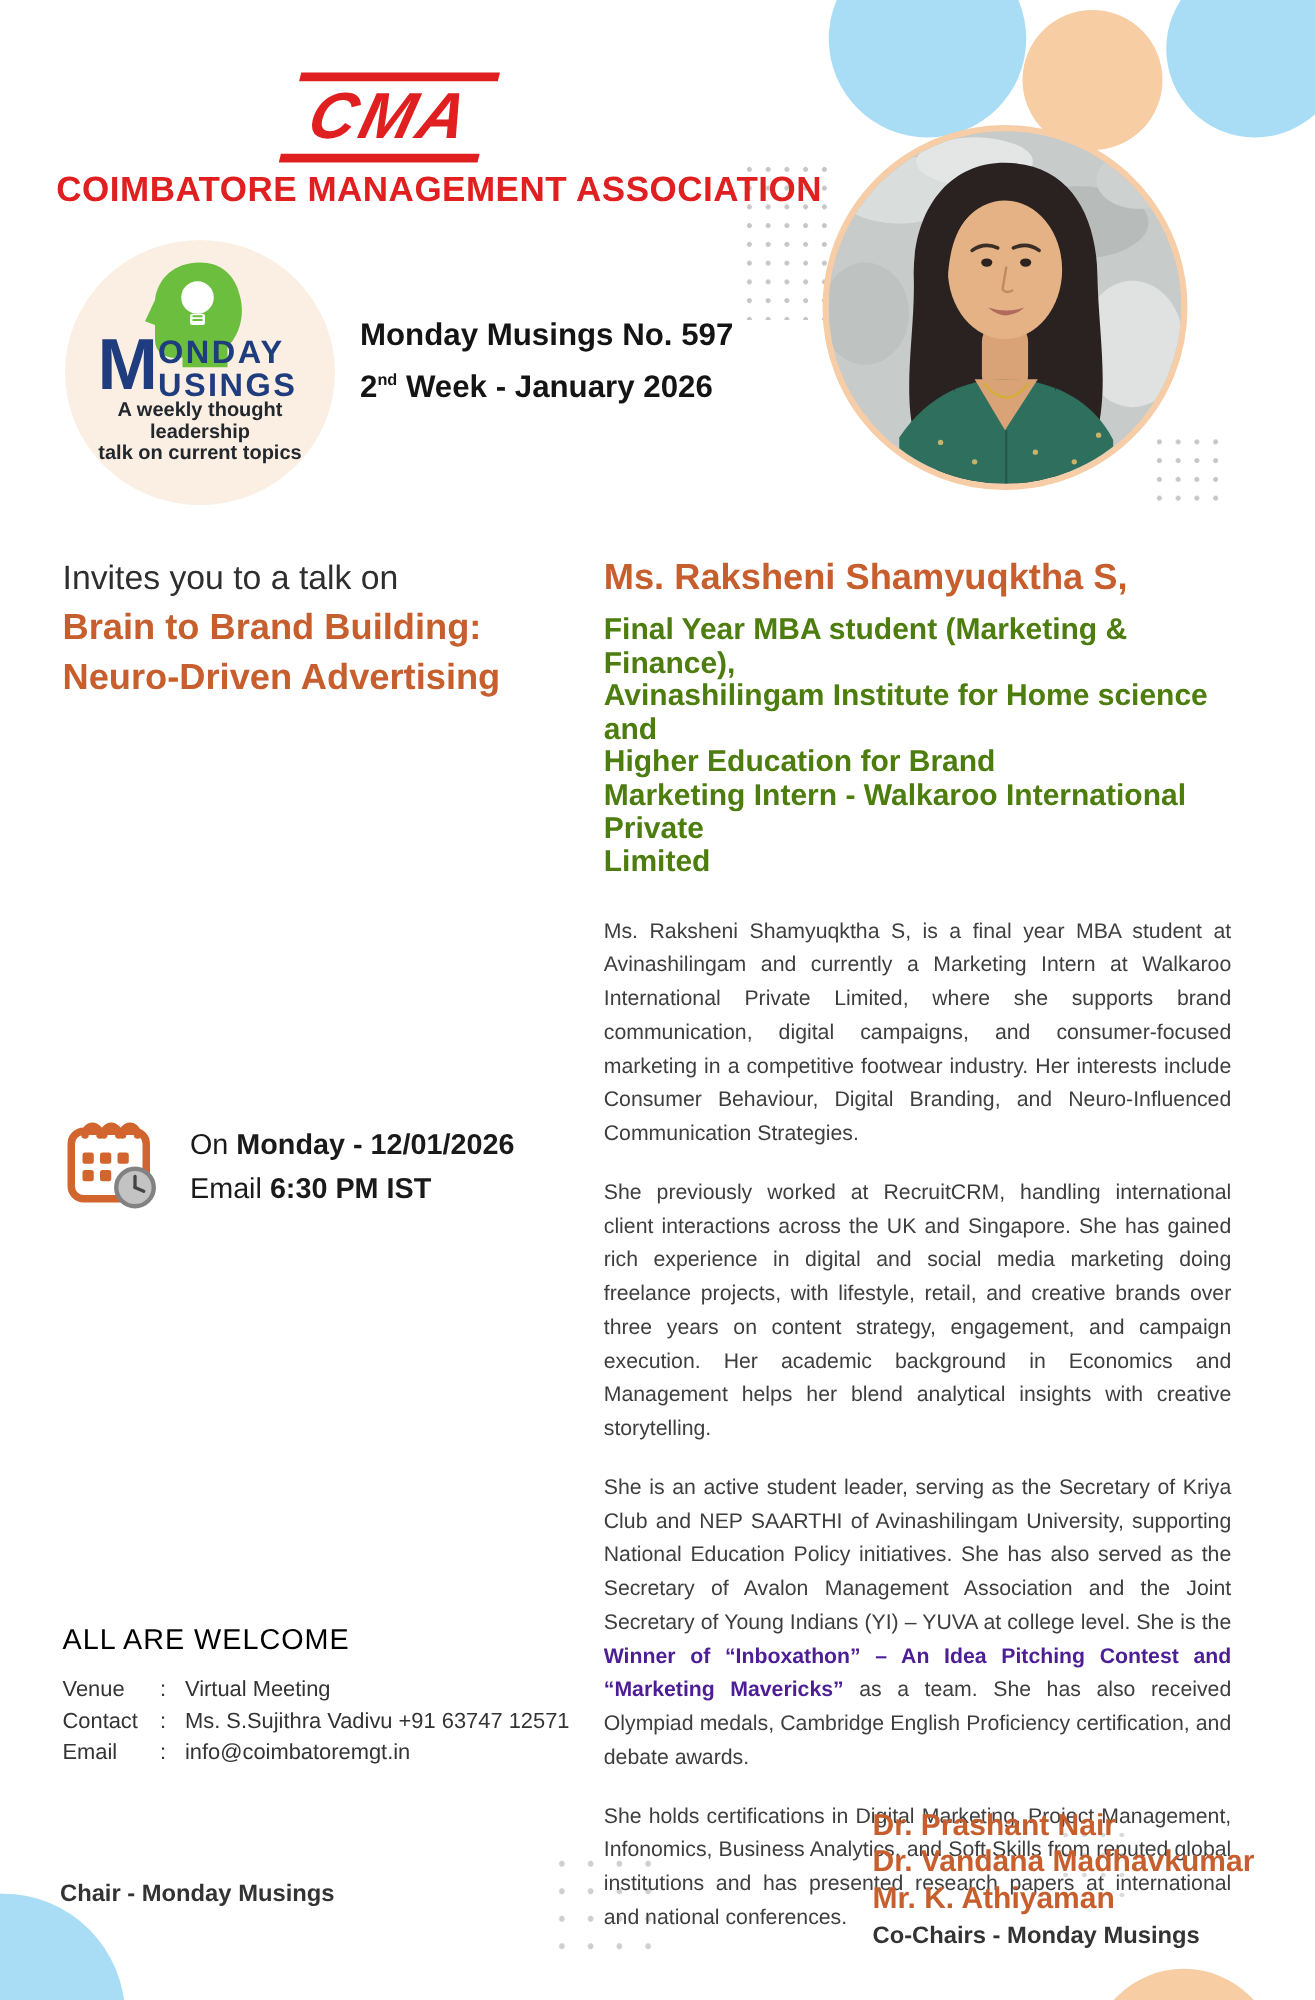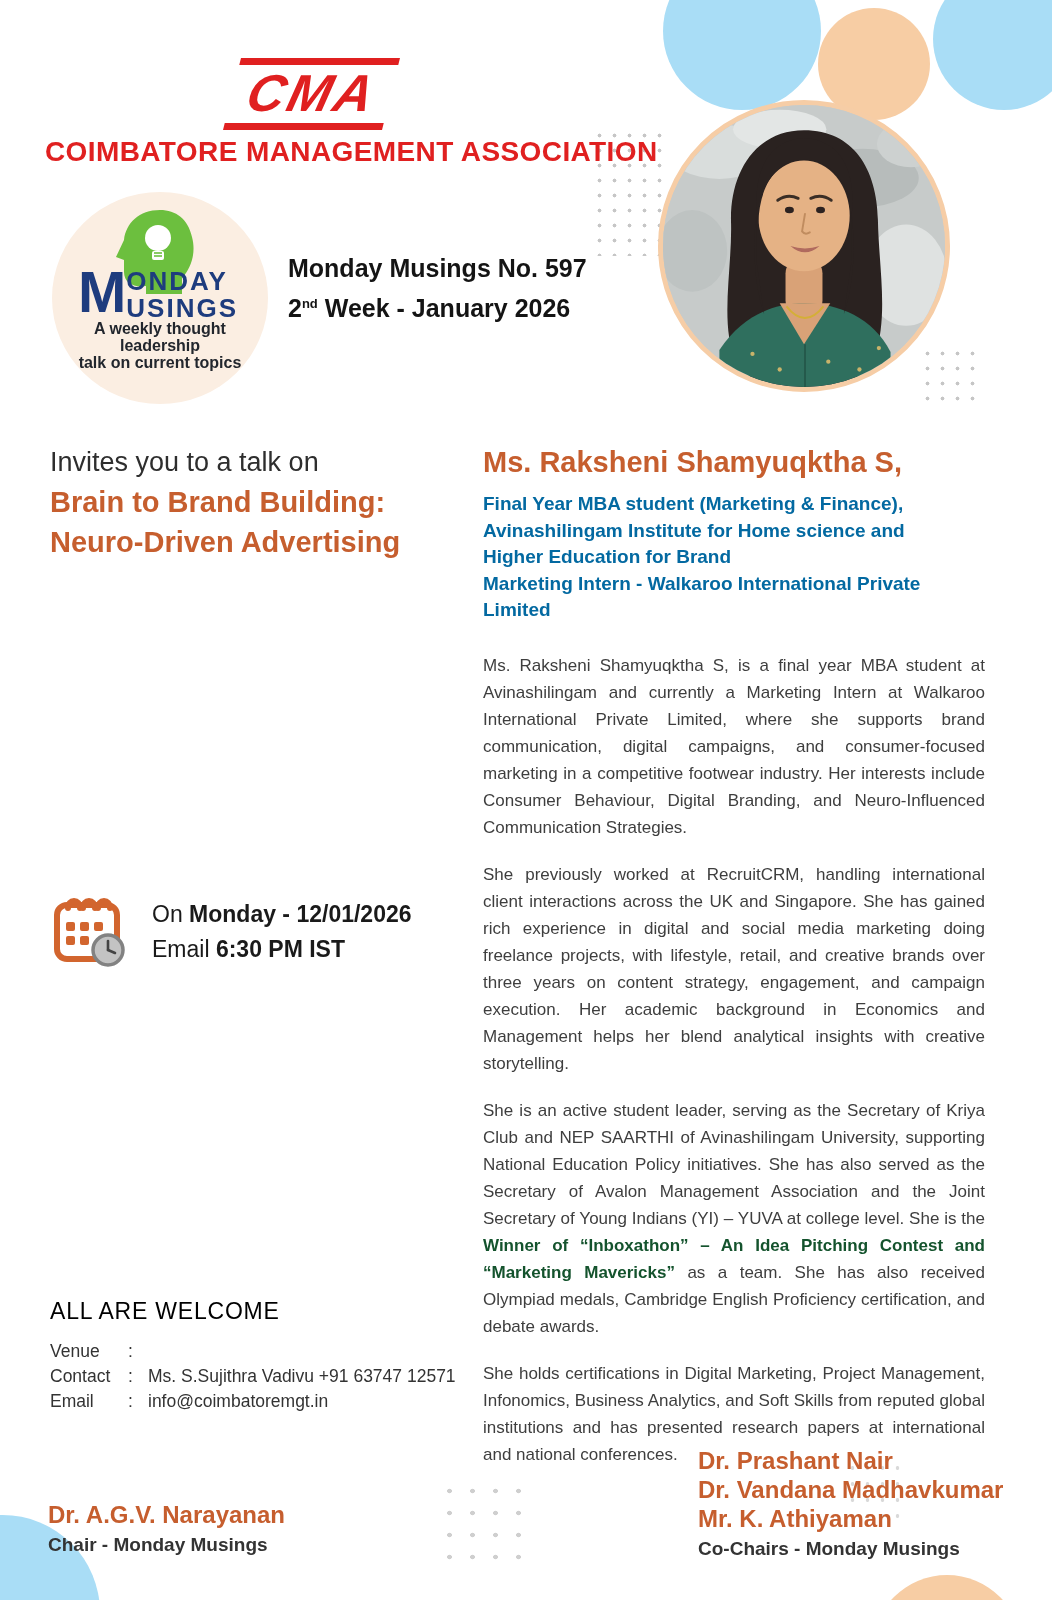--- a/index.html
+++ b/index.html
@@ -66,24 +66,24 @@
     font-size:17.5px; color:#333333; line-height:25px; }
 
   .chair-block { position:absolute; left:48px; top:1500px; z-index:1; }
   .cochairs-block { position:absolute; left:698px; top:1446px; z-index:1; }
   .person-name { font-size:24px; font-weight:bold; color:#c65e2e; line-height:29px; }
   .person-role { font-size:19px; color:#333333; margin-top:5px;font-weight:bold; }
 
   
   .right-col { position:absolute; left:483px; top:446px; width:502px; z-index:1; }
   .speaker-name { font-size:29px; font-weight:bold; color:#c65e2e; margin-bottom:12px; white-space:nowrap; }
-  .speaker-creds div { font-size:19px; font-weight:bold; color:#0369a1; line-height:26.5px; }
+  .speaker-creds div { font-size:24px; font-weight:bold; color:#4d7c0f; line-height:26.5px; }
   .bio { margin-top:28px; }
   .para { font-size:17px; line-height:27px; color:#3e3e3e; text-align:justify; margin-bottom:20px; }
-  .para b { color:#14532d; }
+  .para b { color:#4c1d95; }
 </style>
 </head>
 <body>
 
 <div class="page">
 
   <div class="circle c-blue" style="left:663px; top:-48px;  width:158px; height:158px;"></div>
   <div class="circle c-peach" style="left:818px; top:8px;    width:112px; height:112px;"></div>
   <div class="circle c-blue" style="left:933px; top:-32px;  width:142px; height:142px;"></div>
   <div class="circle c-blue" style="left:-95px; top:1515px; width:195px; height:195px;"></div>
@@ -197,20 +197,21 @@
       <div><span>On </span><b>Monday - 12/01/2026</b></div>
       <div><span>Email </span><b>6:30 PM IST</b></div>
     </div>
   </div>
 
   <div class="welcome">
     <div class="welcome-heading">ALL ARE WELCOME</div>
     <div class="welcome-row">
       <span>Venue</span>
       <span>:</span>
+      <span>Virtual Meeting</span>
     </div>
     <div class="welcome-row">
       <span>Contact</span>
       <span>:</span>
       <span>Ms. S.Sujithra Vadivu +91  63747 12571</span>
     </div>
     <div class="welcome-row">
       <span>Email</span>
       <span>:</span>
       <span>info@coimbatoremgt.in</span>
@@ -228,21 +229,20 @@
     </div>
     <div class="bio">
       <p class="para">Ms. Raksheni Shamyuqktha S, is a final year MBA student at Avinashilingam and currently a Marketing Intern at Walkaroo International Private Limited, where she supports brand communication, digital campaigns, and consumer-focused marketing in a competitive footwear industry. Her interests include Consumer Behaviour, Digital Branding, and Neuro-Influenced Communication Strategies.</p>
       <p class="para">She previously worked at RecruitCRM, handling international client interactions across the UK and Singapore. She has gained rich experience in digital and social media marketing doing freelance projects, with lifestyle, retail, and creative brands over three years on content strategy, engagement, and campaign execution. Her academic background in Economics and Management helps her blend analytical insights with creative storytelling.</p>
       <p class="para"><span>She is an active student leader, serving as the Secretary of Kriya Club and NEP SAARTHI of Avinashilingam University, supporting National Education Policy initiatives. She has also served as the Secretary of Avalon Management Association and the Joint Secretary of Young Indians (YI) – YUVA at college level. She is the </span><b>Winner of “Inboxathon” – An Idea Pitching Contest and “Marketing Mavericks”</b><span> as a team. She has also received Olympiad medals, Cambridge English Proficiency certification, and debate awards.</span></p>
       <p class="para">She holds certifications in Digital Marketing, Project Management, Infonomics, Business Analytics, and Soft Skills from reputed global institutions and has presented research papers at international and national conferences.</p>
     </div>
   </div>
 
   <div class="chair-block">
-    <div class="person-name">Dr.  A.G.V. Narayanan</div>
     <div class="person-role">Chair - Monday Musings</div>
   </div>
   <div class="cochairs-block">
     <div class="person-name">Dr. Prashant Nair</div>
     <div class="person-name">Dr. Vandana Madhavkumar</div>
     <div class="person-name">Mr. K. Athiyaman</div>
     <div class="person-role">Co-Chairs - Monday Musings</div>
   </div>
 
 </div>

